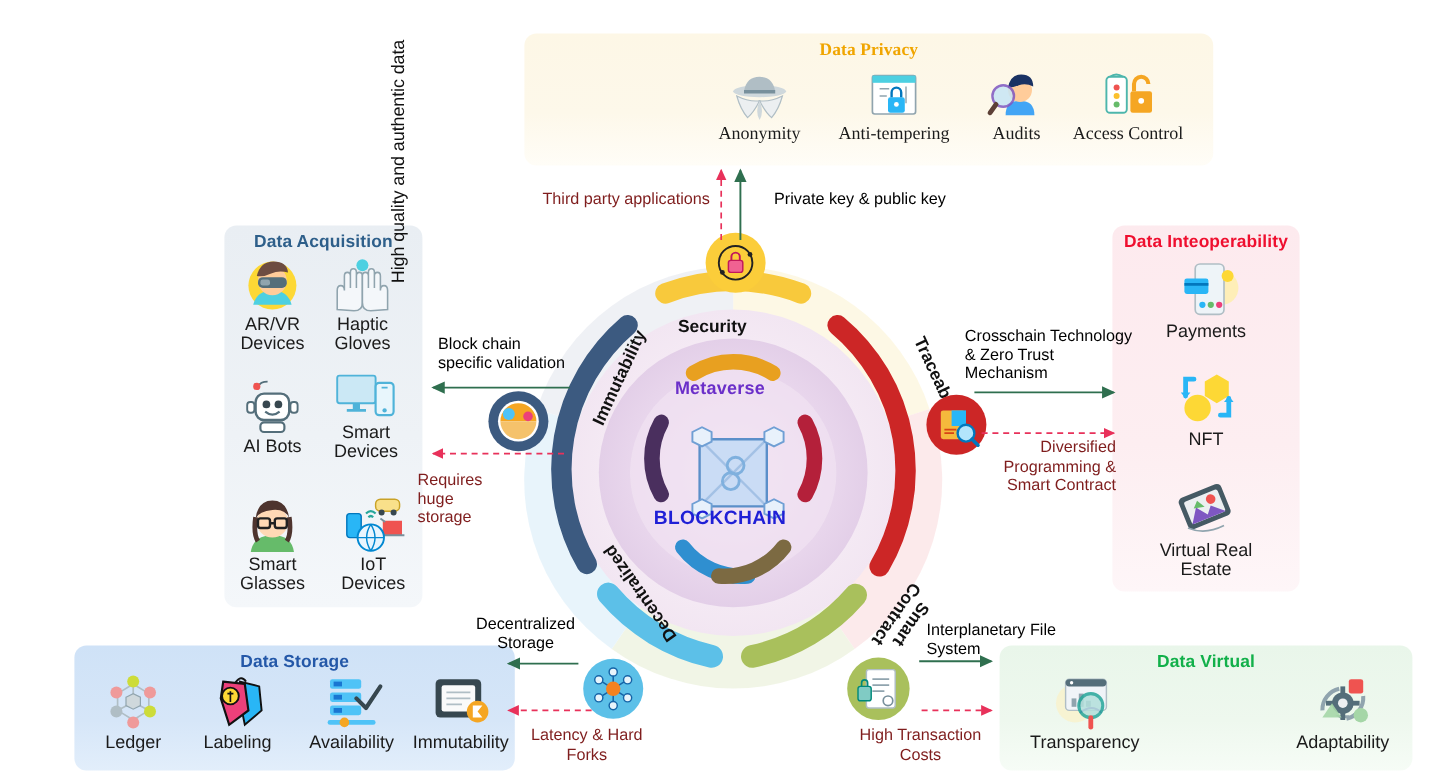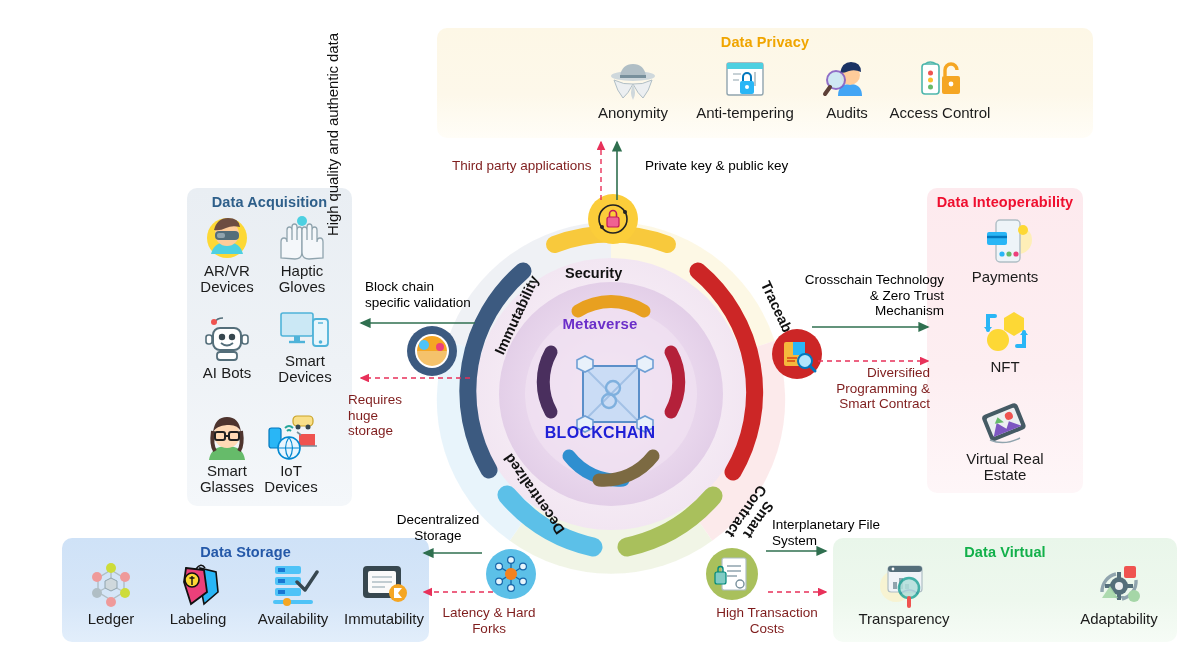--- a/index.html
+++ b/index.html
@@ -20,22 +20,22 @@
     letter-spacing:.1px;
   }
   .icon-cell{position:absolute;text-align:center;}
   .icon-art{width:100%;display:flex;align-items:center;justify-content:center;}
   .icon-label{
     font-size:15px;color:#1b1b1b;line-height:1.06;
     margin-top:1px;white-space:pre-line;
   }
 
   
-  #panel-privacy{left:437px;top:28px;width:656px;height:110px;
-     background:linear-gradient(180deg,#fdf7e6 0%,#fdf8ea 60%,#fffdf7 100%);}
+  #panel-privacy{left:437px;top:28px;width:574px;height:110px;
+     background:linear-gradient(180deg,#fdf7e6 0%,#fdf8ea 60%,#fffdf7 100%);font-family:Liberation Serif, serif;}
   #panel-privacy .panel-title{color:#f0a500;}
 
   #panel-acquisition{left:187px;top:188px;width:165px;height:318px;
      background:linear-gradient(180deg,#e9eef3 0%,#eef2f6 55%,#f4f7fa 100%);}
   #panel-acquisition .panel-title{color:#2e5f8a;}
 
   #panel-interop{left:927px;top:188px;width:156px;height:305px;
      background:linear-gradient(180deg,#fdeaee 0%,#fdeef1 60%,#fef6f8 100%);}
   #panel-interop .panel-title{color:#ef0f2f;}
 
@@ -363,21 +363,21 @@
             <rect x="14" y="18" width="10" height="8" rx="2"></rect>
             <rect x="28" y="18" width="10" height="8" rx="2"></rect>
             <path d="M24 22 h4"></path>
           </g>
         </svg>
       </div>
       <div class="icon-label">Smart
 Glasses</div>
     </div>
 
-    <div class="icon-cell" style="left:64px;top:226px;width:80px">
+    <div class="icon-cell" style="left:84px;top:226px;width:80px">
       <div class="icon-art">
         <svg width="56" height="48" viewBox="0 0 56 48">
           <rect x="30" y="2" width="20" height="10" rx="4" fill="#f9e08a" stroke="#c9a227" stroke-width="1.2"></rect>
           <circle cx="35" cy="13" r="2.5" fill="#37474f"></circle>
             <circle cx="45" cy="13" r="2.5" fill="#37474f"></circle>
           <rect x="6" y="14" width="12" height="20" rx="2.5" fill="#29b6f6" stroke="#0277bd" stroke-width="1.2"></rect>
           <path d="M36 20 h16 v12 h-16 Z" fill="#ef5350"></path>
           <path d="M34 18 l4 3 M34 32 h20" stroke="#78909c" stroke-width="1.6"></path>
           <circle cx="26" cy="34" r="11" fill="#e8f5fe" stroke="#0288d1" stroke-width="1.6"></circle>
           <g stroke="#0288d1" stroke-width="1.2" fill="none">
@@ -602,21 +602,21 @@
 
   <div class="conn green nosel" style="left:645px;top:158px;white-space:pre-line">Private key &amp; public key</div>
   <div class="conn red nosel" style="left:452px;top:158px;white-space:pre-line">Third party applications</div>
 
   <div class="conn green nosel" style="left:365px;top:279px;white-space:pre-line">Block chain
 specific validation</div>
   <div class="conn red nosel" style="left:348px;top:392px;white-space:pre-line">Requires
 huge
 storage</div>
 
-  <div class="conn green nosel" style="left:784px;top:272px;white-space:pre-line;text-align:right;width:160px">Crosschain Technology
+  <div class="conn green nosel" style="left:804px;top:272px;white-space:pre-line;text-align:left;width:160px">Crosschain Technology
 &amp; Zero Trust
 Mechanism</div>
   <div class="conn red nosel" style="left:820px;top:365px;white-space:pre-line;text-align:right;width:110px">Diversified
 Programming &amp;
 Smart Contract</div>
 
   <div class="conn green nosel" style="left:386px;top:512px;white-space:pre-line;text-align:center;width:104px">Decentralized
 Storage</div>
   <div class="conn red nosel" style="left:434px;top:605px;white-space:pre-line;text-align:center;width:110px">Latency &amp; Hard
 Forks</div>

